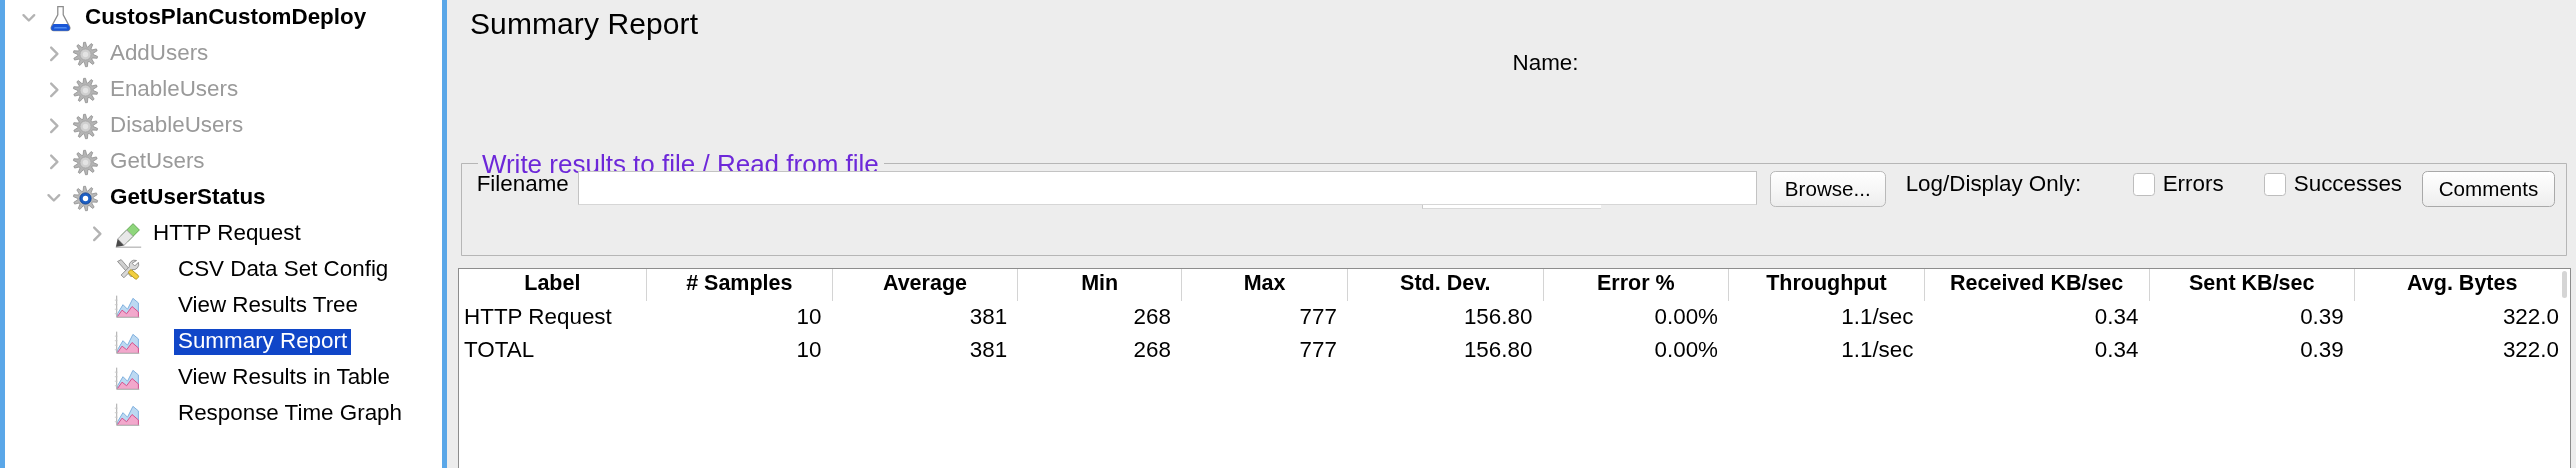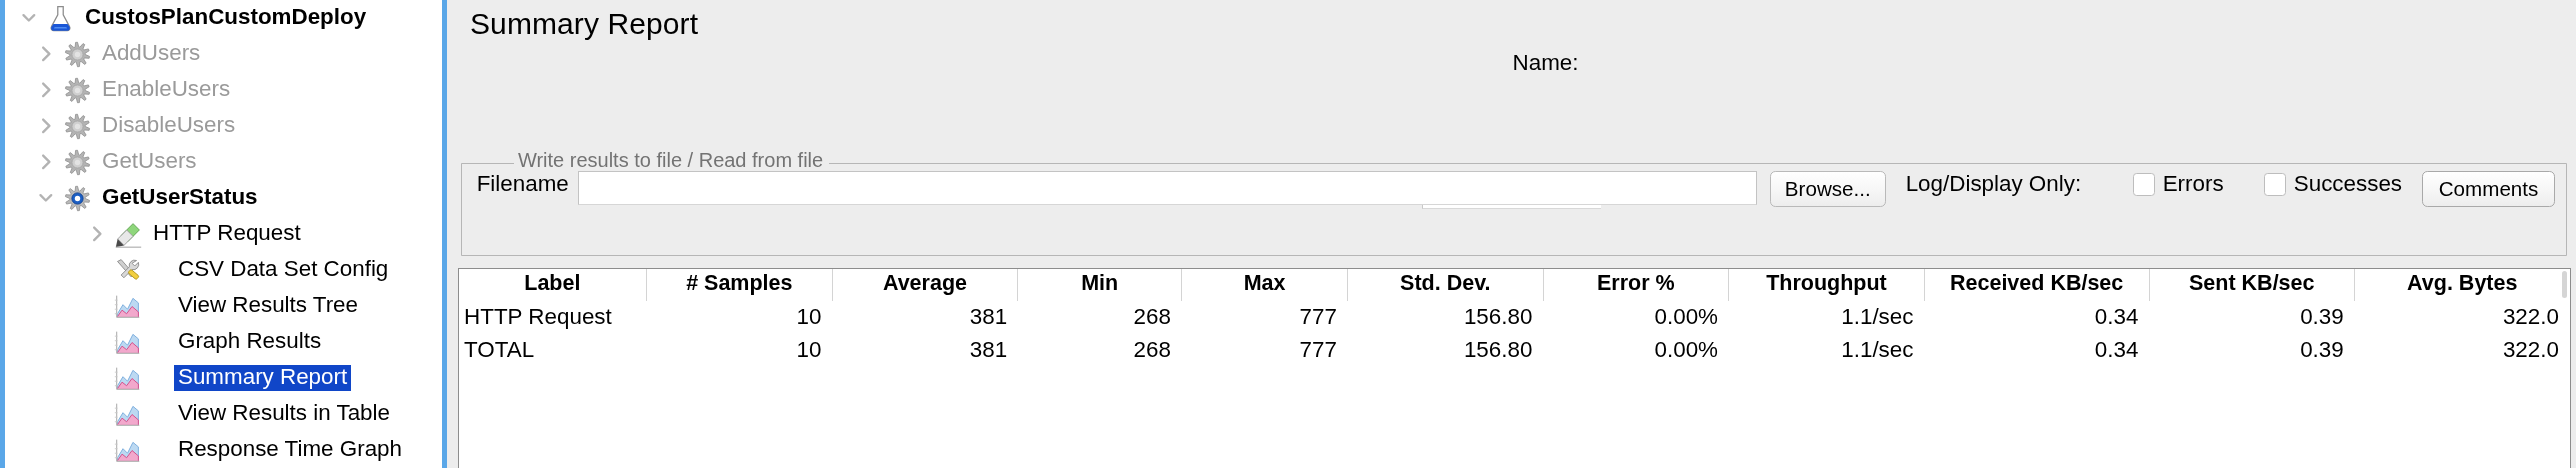--- a/index.html
+++ b/index.html
@@ -58,21 +58,21 @@
   }
   .tree-row.disabled .lbl { color: #9a9a9a; }
   .tree-row.bold .lbl { font-weight: bold; }
   .tree-row.selected .lbl {
     background: #1046c8;
     color: #ffffff;
   }
 
   
   .ind0 { padding-left: 9px; }
-  .ind1 { padding-left: 26px; }
+  .ind1 { padding-left: 34px; }
   .ind2 { padding-left: 77px; }
   .ind2b { padding-left: 50px; gap: 26px; }
 
   
   #right-panel {
     position: relative;
     flex: 1 1 auto;
     height: 469px;
     background: #ededed;
     overflow: hidden;
@@ -122,24 +122,23 @@
     left: 14.3px; right: 9px;
     top: 163px; height: 93px;
     border: 1.8px solid #b6b6b6;
     border-radius: 0.9px;
   }
   #file-group-title {
     position: absolute;
     left: 16px; top: -15px;
     background: #ededed;
     padding: 0 5.4px 0 3.6px;
-    font-size: 20px;
-    color: #737373;
-    white-space: nowrap;
-    margin-left: 36px;
+    font-size: 26px;
+    color: #6d28d9;
+    white-space: nowrap;
   }
   #file-row {
     position: absolute;
     left: 0; right: 0; top: 7px;
     height: 43px;
     display: flex;
     align-items: flex-start;
     padding: 0 10.7px 0 7.2px;
   }
   #filename-label {
@@ -375,37 +374,20 @@
               <path d="M5 27 L10 20 L15 24 L21 16 L28 22 L28 28 L5 28 Z" fill="#f2a8cc" stroke="#d4518d" stroke-width="1.1"></path>
               <line x1="4" y1="4" x2="4" y2="28" stroke="#b9b9b9" stroke-width="1.4"></line>
               <line x1="4" y1="28" x2="29" y2="28" stroke="#b9b9b9" stroke-width="1.4"></line>
               <line x1="2" y1="9" x2="5" y2="9" stroke="#c9c9c9" stroke-width="1"></line>
               <line x1="2" y1="14" x2="5" y2="14" stroke="#c9c9c9" stroke-width="1"></line>
               <line x1="2" y1="19" x2="5" y2="19" stroke="#c9c9c9" stroke-width="1"></line>
               <line x1="2" y1="24" x2="5" y2="24" stroke="#c9c9c9" stroke-width="1"></line>
             </svg>
           </span>
           <span class="lbl">View Results Tree</span>
-        </div>
-        <div class="tree-row ind2b">
-          <span class="twisty"></span>
-          <span class="ico">
-            <svg width="29" height="29" viewBox="0 0 32 32">
-              <rect x="4" y="4" width="25" height="24" fill="#ffffff"></rect>
-              <path d="M5 24 L11 14 L16 19 L22 7 L28 12 L28 27 L5 27 Z" fill="#bcd9f2" stroke="#7fb0de" stroke-width="1.1"></path>
-              <path d="M5 27 L10 20 L15 24 L21 16 L28 22 L28 28 L5 28 Z" fill="#f2a8cc" stroke="#d4518d" stroke-width="1.1"></path>
-              <line x1="4" y1="4" x2="4" y2="28" stroke="#b9b9b9" stroke-width="1.4"></line>
-              <line x1="4" y1="28" x2="29" y2="28" stroke="#b9b9b9" stroke-width="1.4"></line>
-              <line x1="2" y1="9" x2="5" y2="9" stroke="#c9c9c9" stroke-width="1"></line>
-              <line x1="2" y1="14" x2="5" y2="14" stroke="#c9c9c9" stroke-width="1"></line>
-              <line x1="2" y1="19" x2="5" y2="19" stroke="#c9c9c9" stroke-width="1"></line>
-              <line x1="2" y1="24" x2="5" y2="24" stroke="#c9c9c9" stroke-width="1"></line>
-            </svg>
-          </span>
-          <span class="lbl">Graph Results</span>
         </div>
         <div class="tree-row ind2b selected">
           <span class="twisty"></span>
           <span class="ico">
             <svg width="29" height="29" viewBox="0 0 32 32">
               <rect x="4" y="4" width="25" height="24" fill="#ffffff"></rect>
               <path d="M5 24 L11 14 L16 19 L22 7 L28 12 L28 27 L5 27 Z" fill="#bcd9f2" stroke="#7fb0de" stroke-width="1.1"></path>
               <path d="M5 27 L10 20 L15 24 L21 16 L28 22 L28 28 L5 28 Z" fill="#f2a8cc" stroke="#d4518d" stroke-width="1.1"></path>
               <line x1="4" y1="4" x2="4" y2="28" stroke="#b9b9b9" stroke-width="1.4"></line>
               <line x1="4" y1="28" x2="29" y2="28" stroke="#b9b9b9" stroke-width="1.4"></line>

